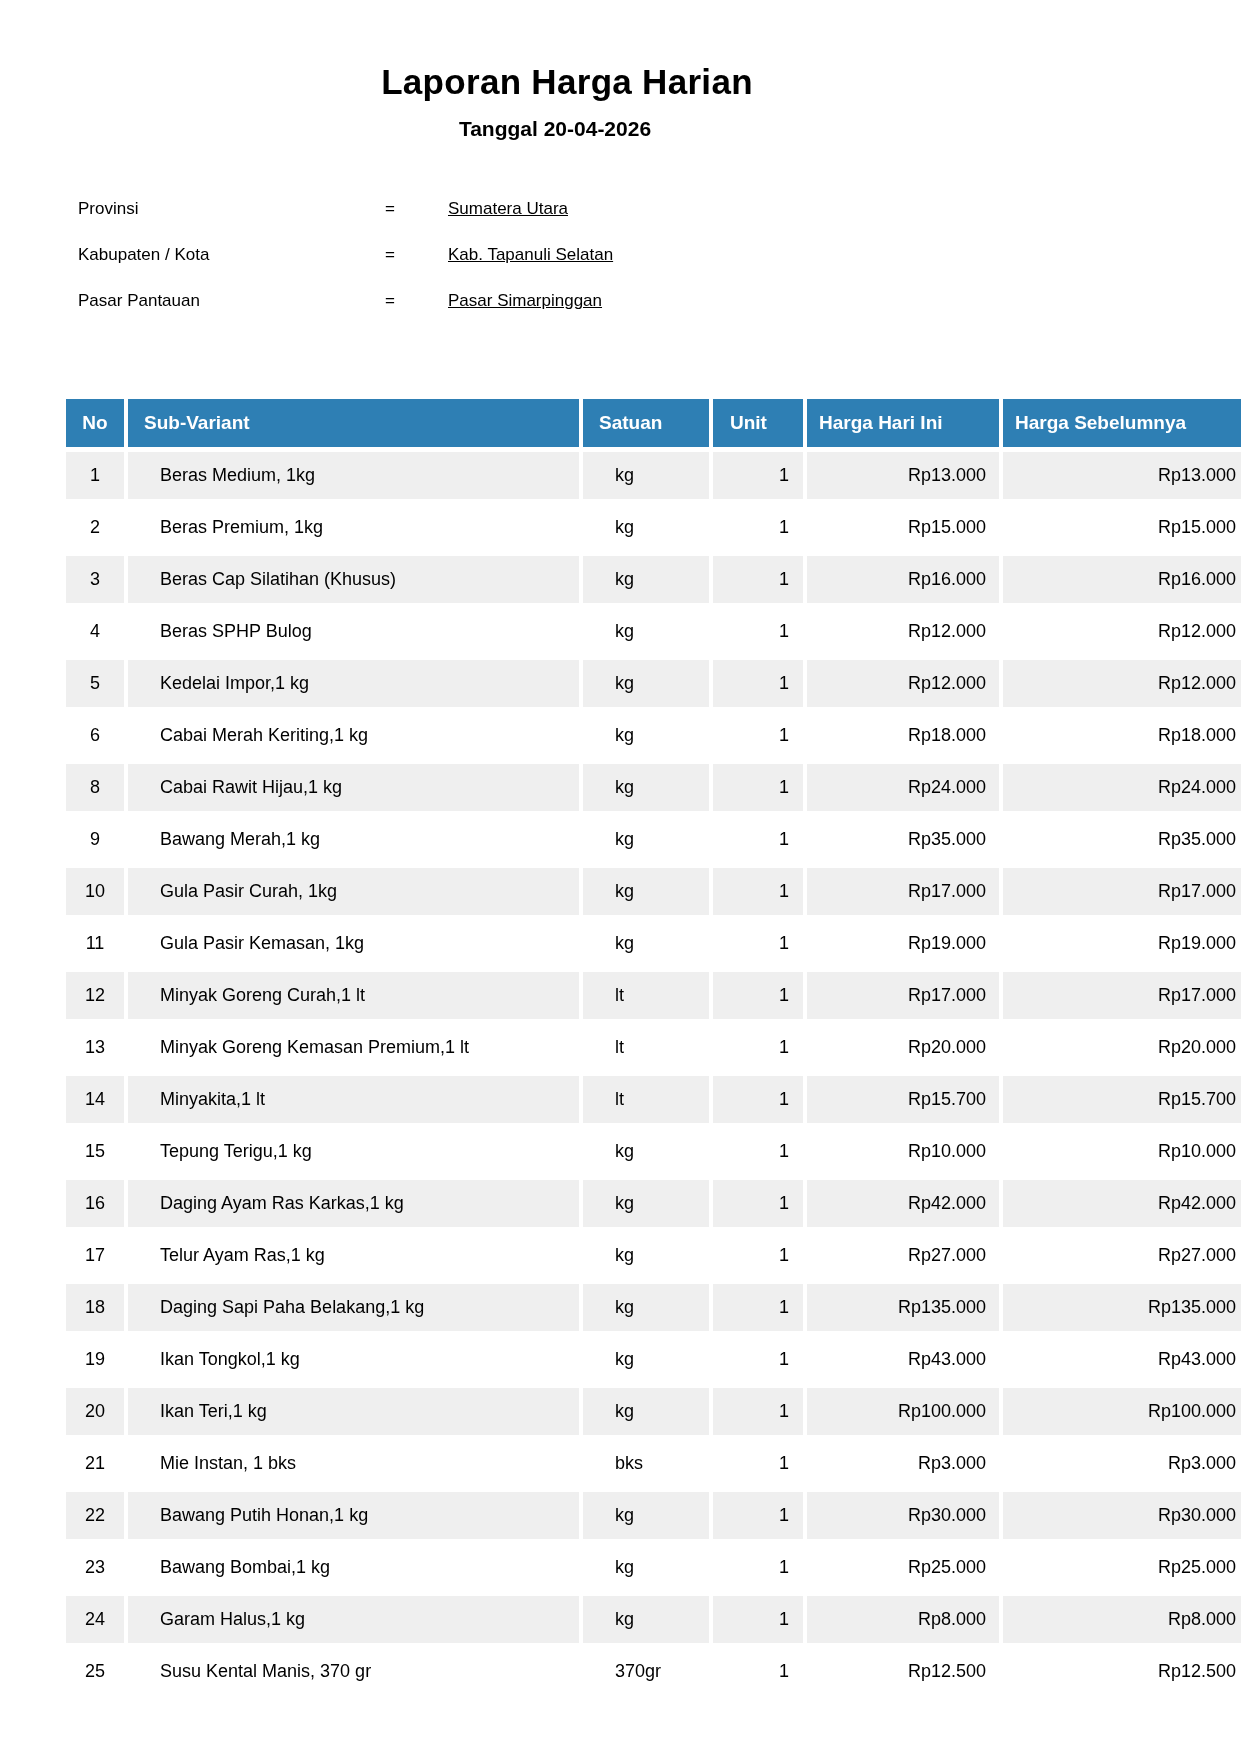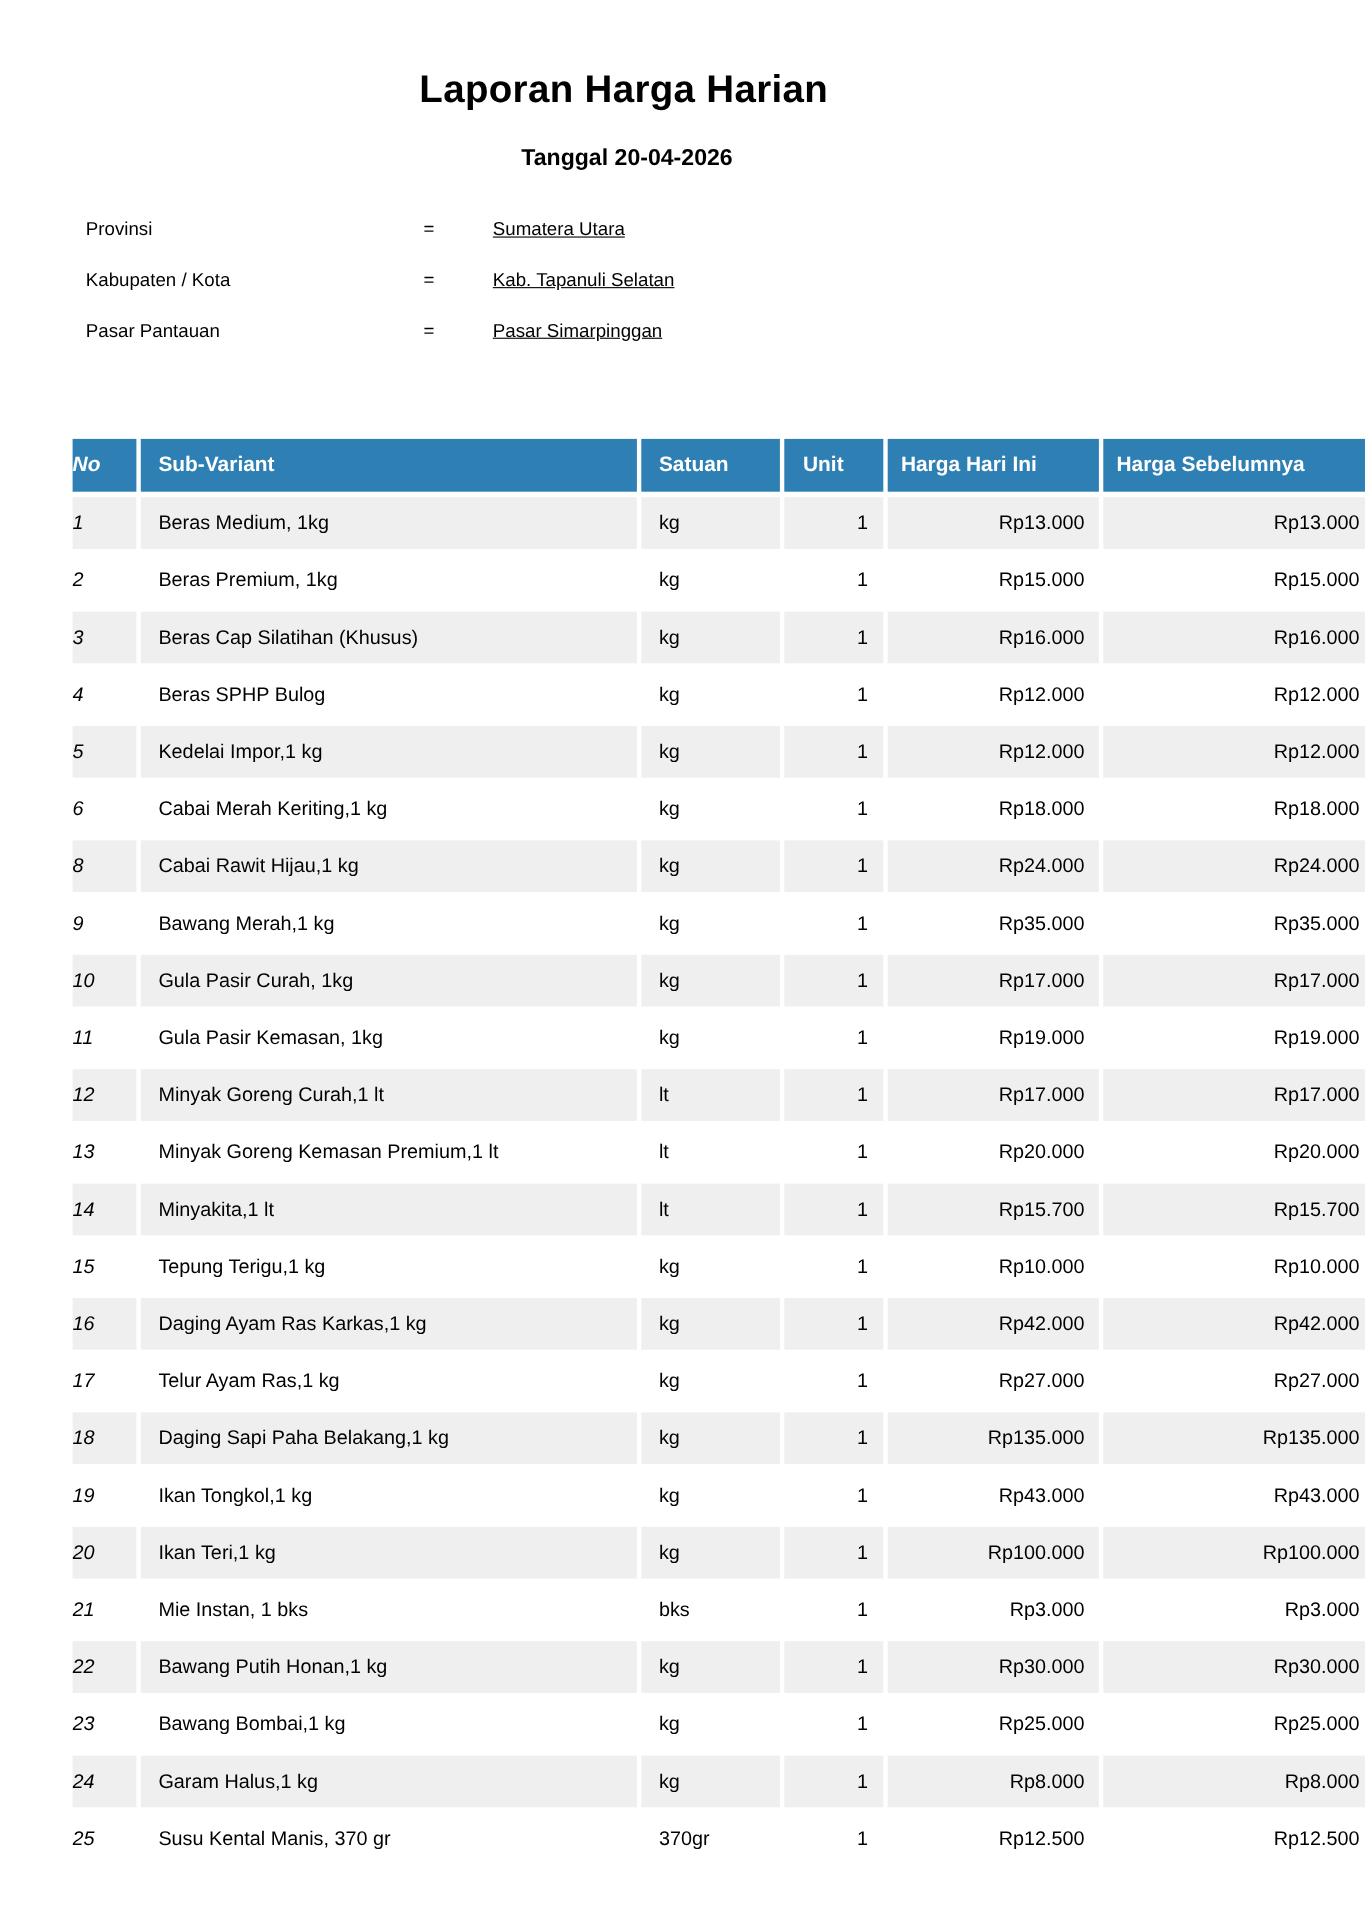--- a/index.html
+++ b/index.html
@@ -5,21 +5,21 @@
   html,body { margin:0; padding:0; }
   body {
     width:1241px; height:1755px; background:#ffffff; position:relative;
     font-family:"Liberation Sans", sans-serif; color:#000000; overflow:hidden;
   }
   .page-title {
     position:absolute; top:50px; left:0; width:1110px; margin:12px;
     text-align:center; font-size:35px; font-weight:bold; letter-spacing:0.3px;
   }
   .page-subtitle {
-    position:absolute; top:117px; left:0; width:1110px; margin:15px;
+    position:absolute; top:117px; left:0; width:1110px; margin:0;
     text-align:center; font-size:21px; font-weight:bold;
   }
   .info-row { position:absolute; left:0; width:100%; height:22px; font-size:17px; }
   .info-row.r0 { top:199px; }
   .info-row.r1 { top:245px; }
   .info-row.r2 { top:291px; }
   .info-label { position:absolute; left:78px;  white-space:nowrap; }
   .info-eq    { position:absolute; left:385px; white-space:nowrap; }
   .info-value { position:absolute; left:448px; white-space:nowrap;text-decoration:underline; }
 
@@ -36,22 +36,22 @@
     font-size:18px; height:47px; vertical-align:middle; padding:0;
     white-space:nowrap; overflow:hidden; background:#ffffff;
   }
   .price-table tbody tr:nth-child(odd) td { background:#efefef; }
   .c-no    { width:58px; }
   .c-sub   { width:435px; }
   .c-sat   { width:110px; }
   .c-unit  { width:73px; }
   .c-now   { width:180px; }
   .c-prev  { width:234px; }
-  th.c-no, td.c-no { text-align:left; padding:0;font-style:italic; }
-  td.c-sub, td.c-sat { text-align:left; padding-left:16px; }
+  th.c-no, td.c-no { text-align:center; padding:0; }
+  td.c-sub, td.c-sat { text-align:left; padding-left:32px; }
   th.c-unit { padding-left:17px; }
   th.c-now, th.c-prev { padding-left:12px; }
   td.c-unit { text-align:right; padding-right:14px; }
   td.c-now, td.c-prev { text-align:right; padding-right:13px; }
 </style>
 </head>
 <body>
 
 <h1 class="page-title">Laporan Harga Harian</h1>
 <h2 class="page-subtitle">Tanggal 20-04-2026</h2>

